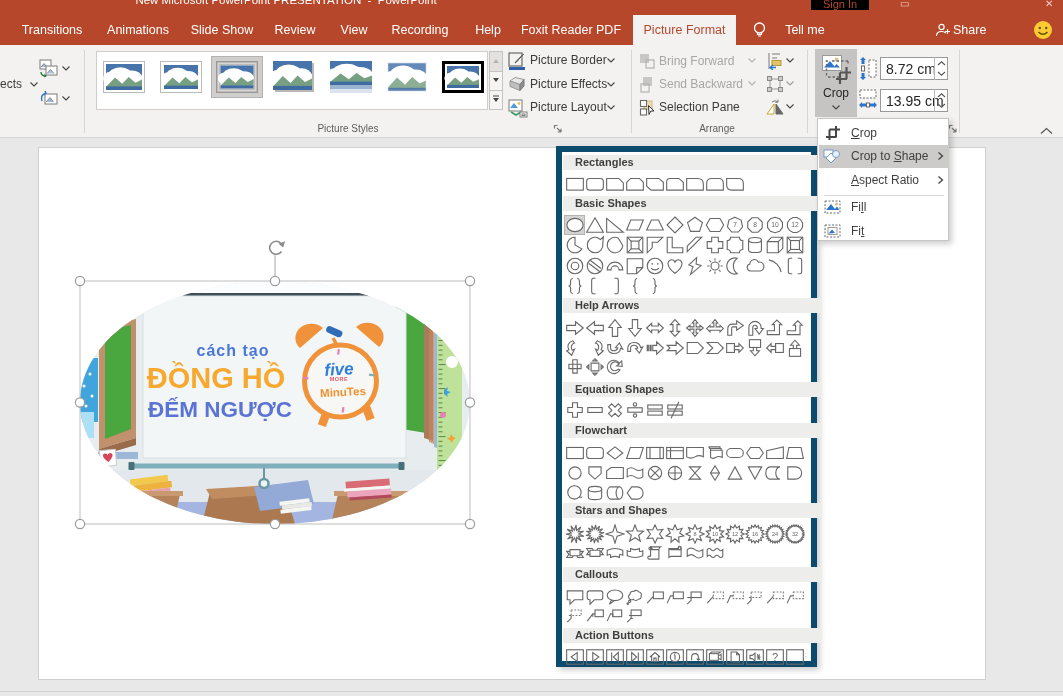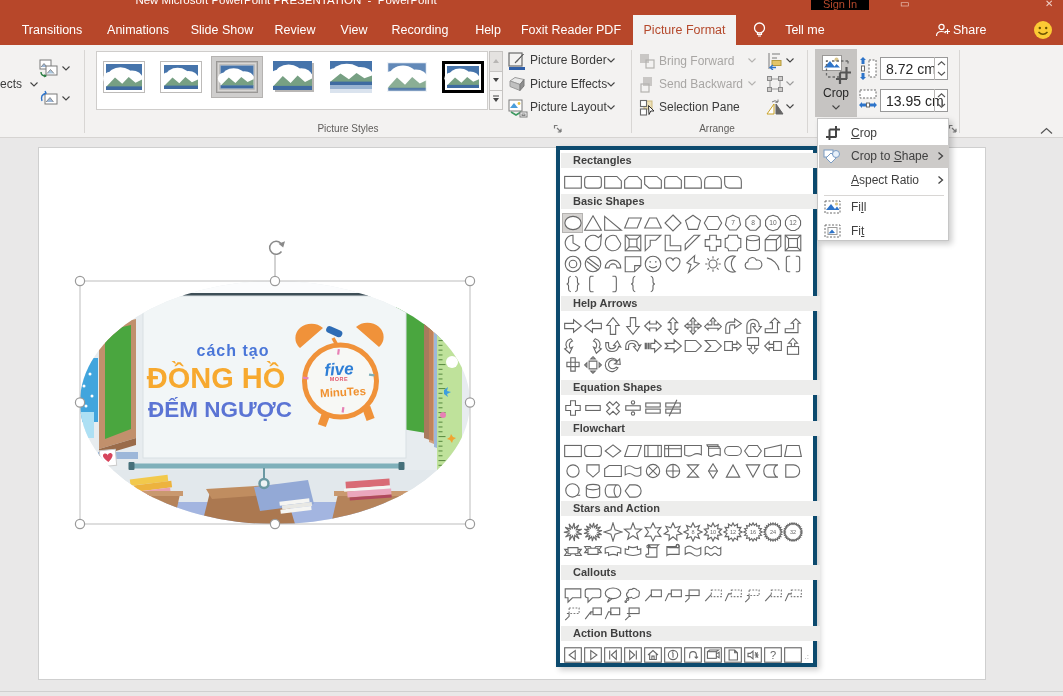--- a/index.html
+++ b/index.html
@@ -423,21 +423,21 @@
       <polygon points="278.5,243.8 285,241.2 283.2,247.5" fill="#8a8a8a"></polygon>
       <circle cx="80" cy="281" r="4.6" fill="#fff" stroke="#9a9a9a" stroke-width="1.2"></circle>
       <circle cx="275" cy="281" r="4.6" fill="#fff" stroke="#9a9a9a" stroke-width="1.2"></circle>
       <circle cx="470" cy="281" r="4.6" fill="#fff" stroke="#9a9a9a" stroke-width="1.2"></circle>
       <circle cx="80" cy="402.5" r="4.6" fill="#fff" stroke="#9a9a9a" stroke-width="1.2"></circle>
       <circle cx="470" cy="402.5" r="4.6" fill="#fff" stroke="#9a9a9a" stroke-width="1.2"></circle>
       <circle cx="80" cy="524" r="4.6" fill="#fff" stroke="#9a9a9a" stroke-width="1.2"></circle>
       <circle cx="275" cy="524" r="4.6" fill="#fff" stroke="#9a9a9a" stroke-width="1.2"></circle>
       <circle cx="470" cy="524" r="4.6" fill="#fff" stroke="#9a9a9a" stroke-width="1.2"></circle>
     </svg>
-    <div class="abs" style="left:556px;top:146px;width:261px;height:521px;background:#fff;border:4px solid #0c4a6e;box-shadow:3px 3px 6px rgba(0,0,0,0.2)">
+    <div class="abs" style="left:556px;top:146px;width:261px;height:521px;background:#fff;border:6px solid #0c4a6e;box-shadow:3px 3px 6px rgba(0,0,0,0.2)">
       <div class="hdr" style="top:3px">Rectangles</div>
       <svg style="position:absolute;left:3px;top:21.5px" width="20" height="20" viewBox="0 0 18 18">
         <rect x="1.5" y="4" width="15" height="10.5" fill="none" stroke="#686868" stroke-width="1"></rect>
       </svg>
       <svg style="position:absolute;left:23px;top:21.5px" width="20" height="20" viewBox="0 0 18 18">
         <rect x="1.5" y="4" width="15" height="10.5" rx="2.6" fill="none" stroke="#686868" stroke-width="1"></rect>
       </svg>
       <svg style="position:absolute;left:43px;top:21.5px" width="20" height="20" viewBox="0 0 18 18">
         <path d="M1.5,14.5 V4 H12.5 L16.5,8 V14.5 Z" fill="none" stroke="#686868" stroke-width="1"></path>
       </svg>
@@ -802,21 +802,21 @@
       <svg style="position:absolute;left:23px;top:330.5px" width="20" height="20" viewBox="0 0 18 18">
         <ellipse cx="9" cy="5.5" rx="6" ry="2.5" fill="none" stroke="#686868" stroke-width="1"></ellipse>
         <path d="M3,5.5 V12.5 A6,2.5 0 0 0 15,12.5 V5.5" fill="none" stroke="#686868" stroke-width="1"></path>
       </svg>
       <svg style="position:absolute;left:43px;top:330.5px" width="20" height="20" viewBox="0 0 18 18">
         <path d="M13,3.5 A3,5.5 0 0 0 13,14.5 H5 A3,5.5 0 0 1 5,3.5 Z M13,14.5 A3,5.5 0 0 0 13,3.5" fill="none" stroke="#686868" stroke-width="1"></path>
       </svg>
       <svg style="position:absolute;left:63px;top:330.5px" width="20" height="20" viewBox="0 0 18 18">
         <path d="M6,3.5 H11 A5.3,5.5 0 0 1 11,14.5 H6 L2,9 Z" fill="none" stroke="#686868" stroke-width="1"></path>
       </svg>
-      <div class="hdr" style="top:351px">Stars and Action</div>
+      <div class="hdr" style="top:351px">Stars and Shapes</div>
       <svg style="position:absolute;left:3px;top:372px" width="20" height="20" viewBox="0 0 18 18">
         <polygon points="10.0,0.9 10.4,5.8 14.2,2.7 11.9,7.1 16.8,6.5 12.4,8.9 16.9,11.1 11.9,10.8 14.5,15.1 10.5,12.1 10.3,17.1 8.6,12.4 5.7,16.5 6.8,11.6 2.2,13.6 5.7,10.0 0.8,9.2 5.7,8.1 2.0,4.7 6.7,6.4 5.4,1.6 8.4,5.6" fill="none" stroke="#686868" stroke-width="1"></polygon>
       </svg>
       <svg style="position:absolute;left:23px;top:372px" width="20" height="20" viewBox="0 0 18 18">
         <polygon points="9.6,0.8 10.2,4.9 13.1,1.9 11.9,5.9 15.8,4.3 13.0,7.4 17.1,7.7 13.3,9.3 16.8,11.4 12.7,11.1 15.0,14.5 11.4,12.5 12.0,16.6 9.7,13.2 8.4,17.2 7.8,13.1 4.9,16.1 6.1,12.1 2.2,13.7 5.0,10.6 0.9,10.3 4.7,8.7 1.2,6.6 5.3,6.9 3.0,3.5 6.6,5.5 6.0,1.4 8.3,4.8" fill="none" stroke="#686868" stroke-width="1"></polygon>
       </svg>
       <svg style="position:absolute;left:43px;top:372px" width="20" height="20" viewBox="0 0 18 18">
         <polygon points="9.0,0.8 10.9,7.1 17.2,9.0 10.9,10.9 9.0,17.2 7.1,10.9 0.8,9.0 7.1,7.1" fill="none" stroke="#686868" stroke-width="1"></polygon>
       </svg>
       <svg style="position:absolute;left:63px;top:372px" width="20" height="20" viewBox="0 0 18 18">

